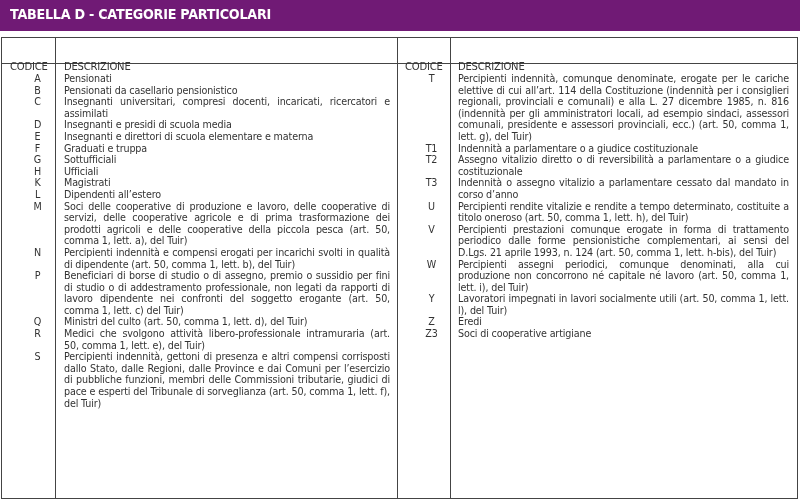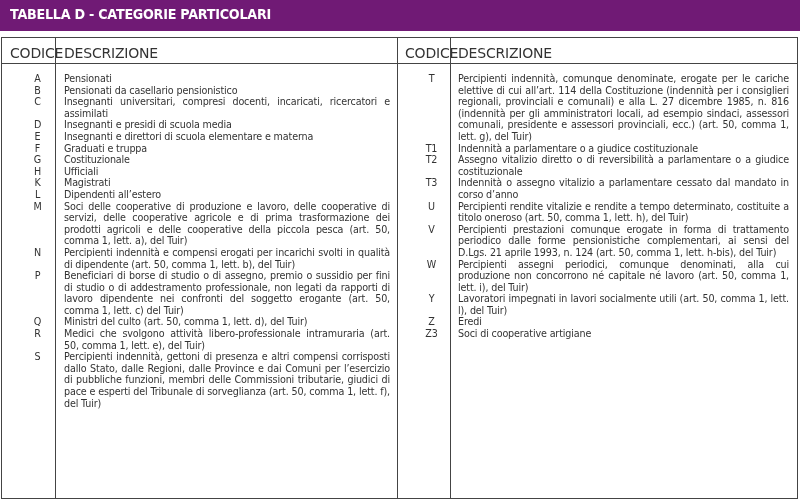--- a/index.html
+++ b/index.html
@@ -2,21 +2,21 @@
 <html><head>
 <meta charset="utf-8">
 <style>
   html, body { margin:0; padding:0; background:#fff; }
   body { width:800px; height:504px; overflow:hidden; position:relative; font-family:"DejaVu Sans", sans-serif; color:#222; }
   .titlebar { position:absolute; left:0; top:0; width:800px; height:31px; background:#701a75; }
   .titlebar .title { position:absolute; left:10px; top:6px; color:#fff; font-weight:bold; font-size:14.5px; letter-spacing:-0.3px; font-family:"DejaVu Sans", sans-serif; transform:scaleX(0.88); transform-origin:left center; white-space:nowrap; }
   .table { position:absolute; left:1px; top:37px; width:797px; height:462px; border:1.5px solid #444; box-sizing:border-box; }
   .hdr { position:absolute; left:0; top:0; width:100%; height:26px; border-bottom:1.5px solid #444; box-sizing:border-box; }
   .vline { position:absolute; top:0; bottom:0; width:0; border-left:1.2px solid #444; }
-  .hcell { position:absolute; top:7px; font-size:14px; color:#333; letter-spacing:-0.2px; white-space:nowrap; }
+  .hcell { position:absolute; top:23px; font-size:10px; color:#333; letter-spacing:-0.2px; white-space:nowrap; }
   .body { position:absolute; left:0; top:26px; width:100%; bottom:0; }
   .col { position:absolute; top:9px; }
   .row { position:relative; font-size:9.6px; line-height:11.6px; letter-spacing:-0.15px; }
   .code { position:absolute; width:53px; text-align:center; color:#333; }
   .desc { text-align:justify; color:#333; }
   .left .code { left:-53px; }
   .right .code { left:-53px; }
 </style>
 </head>
 <body>
@@ -57,21 +57,21 @@
         <div class="row">
           <div class="code">E</div>
           <div class="desc">Insegnanti e direttori di scuola elementare e materna</div>
         </div>
         <div class="row">
           <div class="code">F</div>
           <div class="desc">Graduati e truppa</div>
         </div>
         <div class="row">
           <div class="code">G</div>
-          <div class="desc">Costituzionale</div>
+          <div class="desc">Sottufficiali</div>
         </div>
         <div class="row">
           <div class="code">H</div>
           <div class="desc">Ufficiali</div>
         </div>
         <div class="row">
           <div class="code">K</div>
           <div class="desc">Magistrati</div>
         </div>
         <div class="row">

